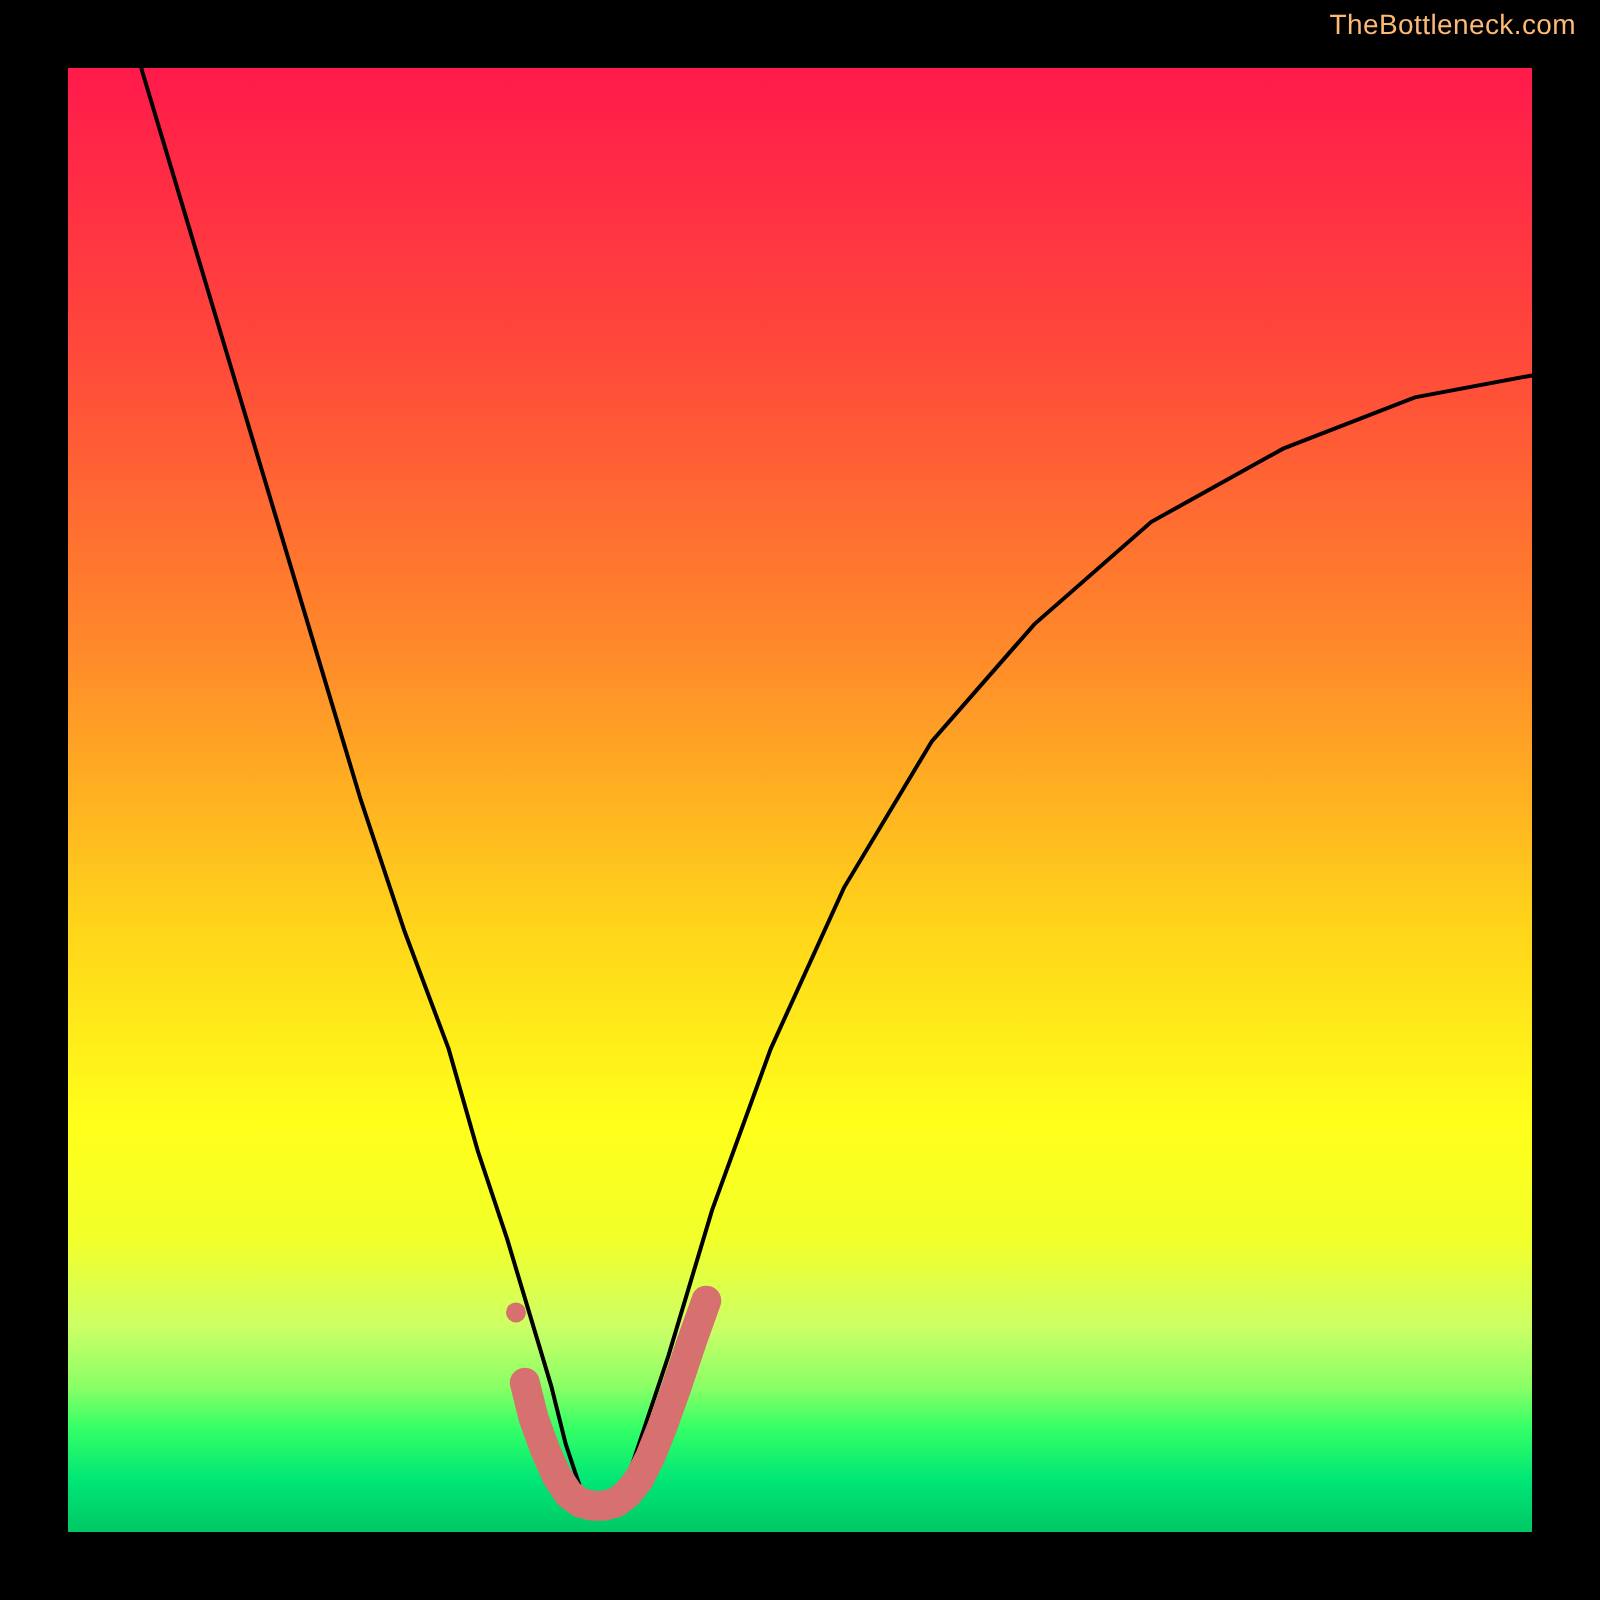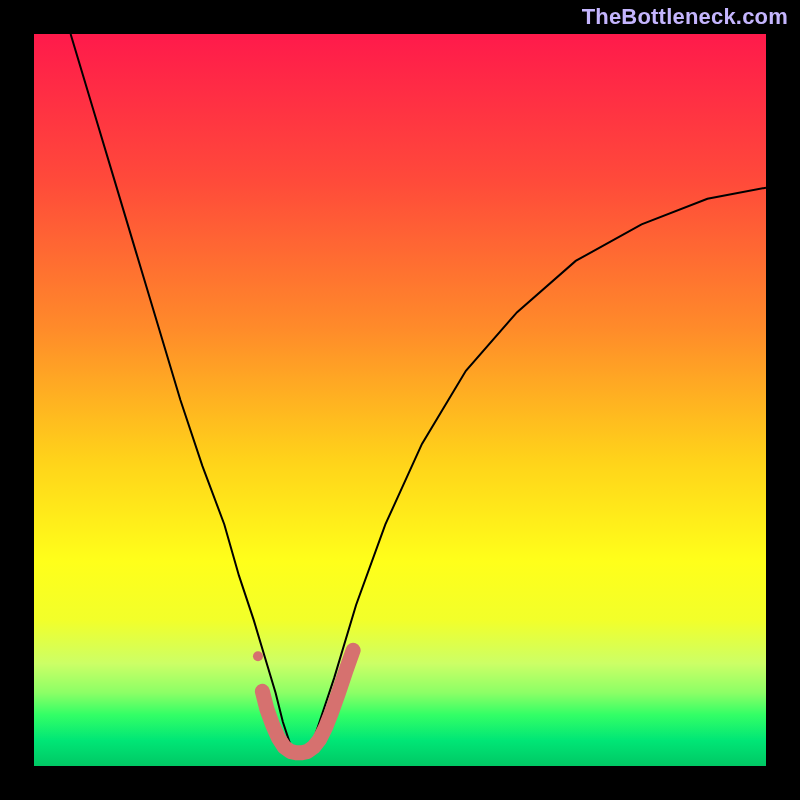--- a/index.html
+++ b/index.html
@@ -16,24 +16,24 @@
     left: 0;
     top: 0;
     width: 800px;
     height: 800px;
     background: #000;
   }
   .watermark {
     position: absolute;
     top: 4px;
     right: 12px;
-    color: #c4b5fd;
-    font-size: 22px;
+    color: #fdba74;
+    font-size: 14px;
     letter-spacing: 0.2px;
-    font-weight: 700;
+    font-weight: 400;
     z-index: 10;
   }
   .plot {
     position: absolute;
     left: 34px;
     top: 34px;
     width: 732px;
     height: 732px;
     overflow: hidden;
   }

